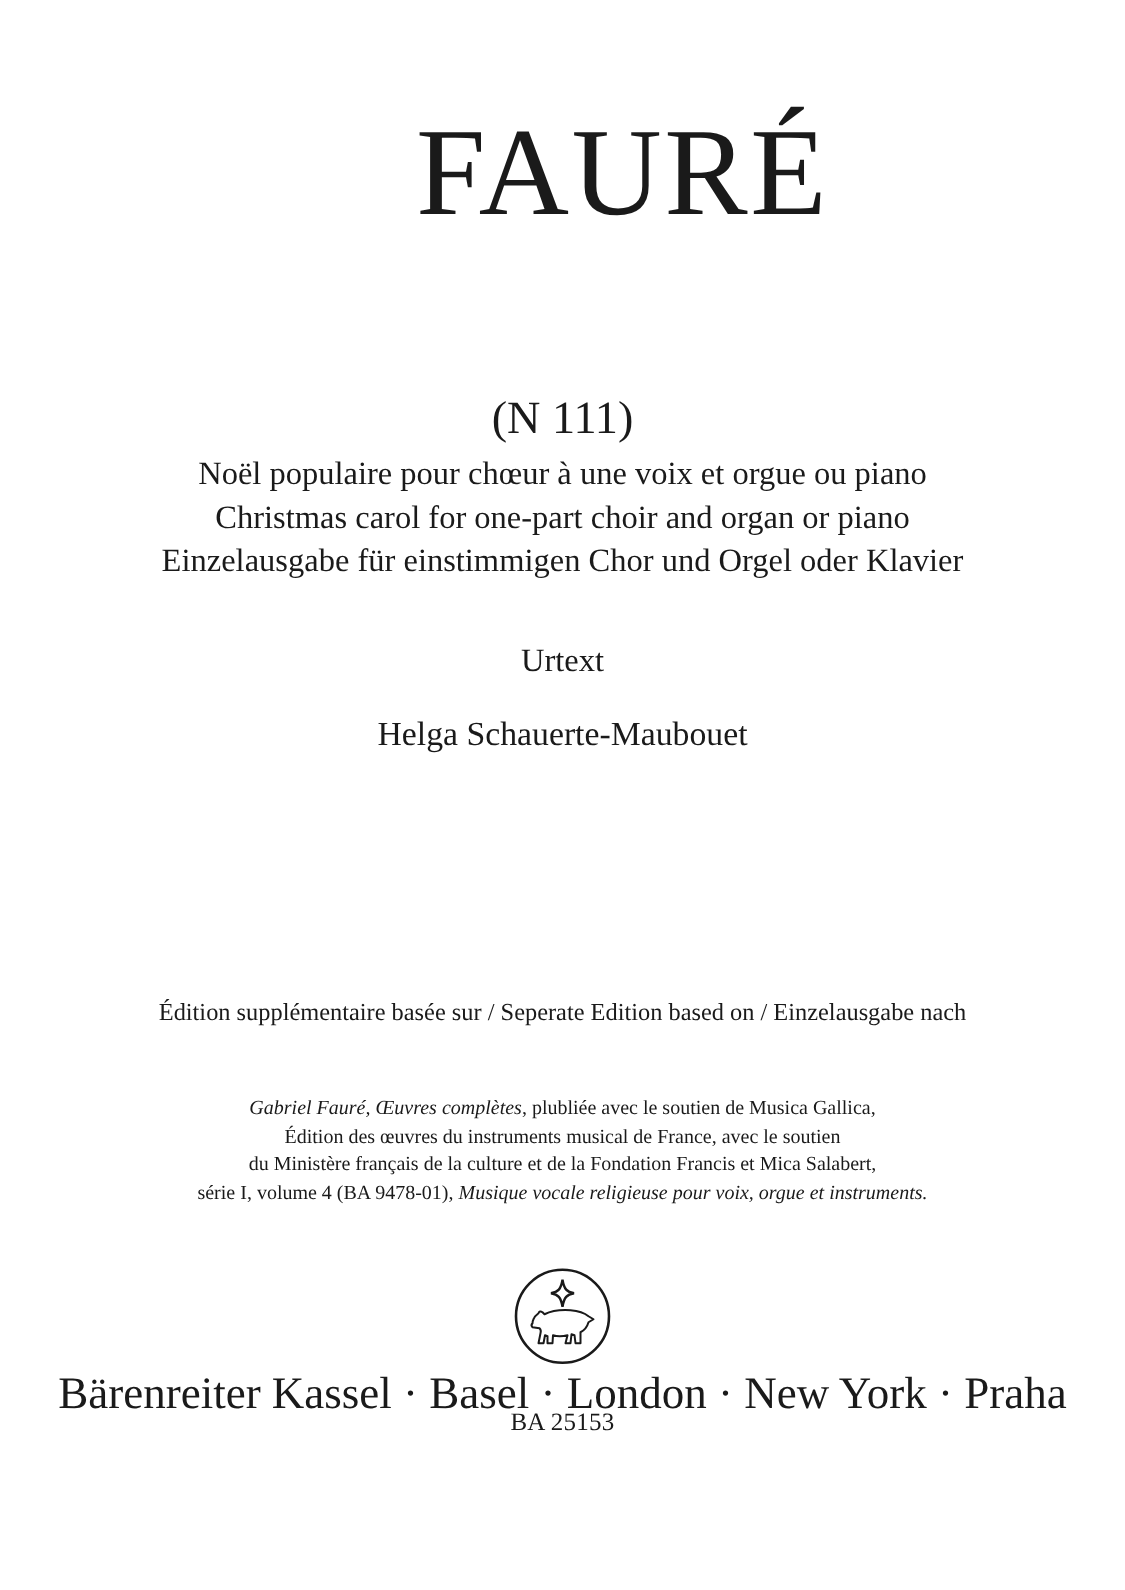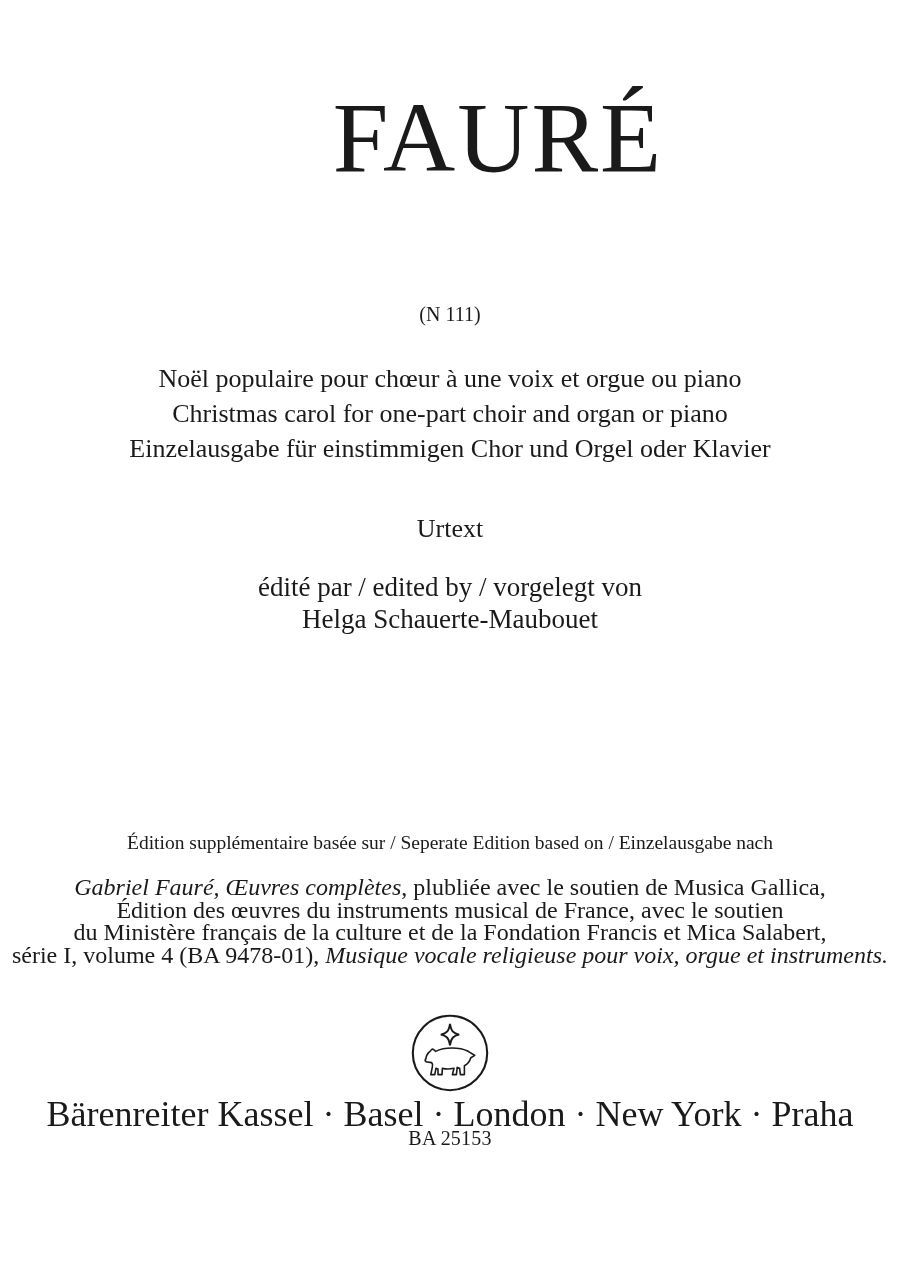--- a/index.html
+++ b/index.html
@@ -31,44 +31,44 @@
     letter-spacing: 0.02em;
     font-weight: 400;
     margin-left: 48px;
   }
   .work-title {
     top: 256px;
     font-size: 42px;
     line-height: 1.1;
   }
   .opus {
-    top: 303px;
-    font-size: 20px;
+    top: 313px;
+    font-size: 37px;
   }
   .subtitles {
     top: 361px;
     font-size: 26px;
     line-height: 35px;
   }
   .urtext {
     top: 514px;
     font-size: 26px;
   }
   .editor {
     top: 571px;
     font-size: 27px;
     line-height: 32px;
   }
   .edition-note {
-    top: 832px;
+    top: 800px;
     font-size: 19.5px;
   }
   .source-note {
     top: 876px;
-    font-size: 24px;
+    font-size: 16px;
     line-height: 22.5px;
   }
   .source-note .it, .it {
     font-style: italic;
   }
   .logo-wrap {
     top: 1013px;
     height: 80px;
     line-height: 0;
   }
@@ -99,21 +99,20 @@
 
   <div class="centered subtitles">
     <div>Noël populaire pour chœur à une voix et orgue ou piano</div>
     <div>Christmas carol for one-part choir and organ or piano</div>
     <div>Einzelausgabe für einstimmigen Chor und Orgel oder Klavier</div>
   </div>
 
   <div class="centered urtext">Urtext</div>
 
   <div class="centered editor">
-    <div>édité par / edited by / vorgelegt von</div>
     <div>Helga Schauerte-Maubouet</div>
   </div>
 
   <div class="centered edition-note">Édition supplémentaire basée sur / Seperate Edition based on / Einzelausgabe nach</div>
 
   <div class="centered source-note">
     <div><span class="it">Gabriel Fauré, Œuvres complètes</span><span>, plubliée avec le soutien de Musica Gallica,</span></div>
     <div>Édition des œuvres du instruments musical de France, avec le soutien</div>
     <div>du Ministère français de la culture et de la Fondation Francis et Mica Salabert,</div>
     <div><span>série I, volume 4 (BA 9478-01), </span><span class="it">Musique vocale religieuse pour voix, orgue et instruments.</span></div>

